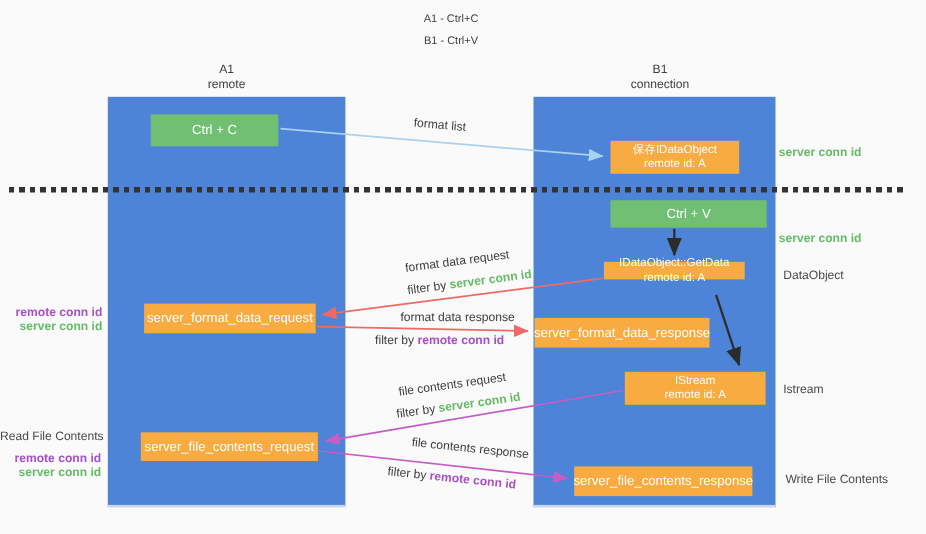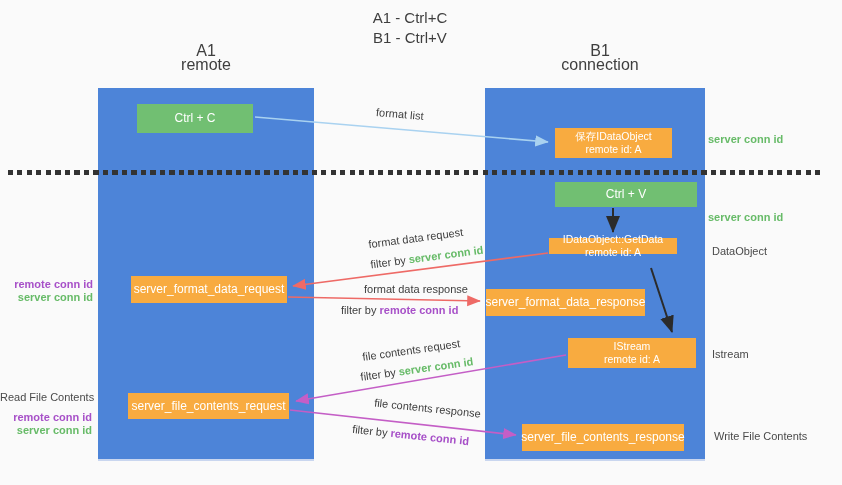--- a/index.html
+++ b/index.html
@@ -11,26 +11,26 @@
   }
   .canvas {
     position: relative;
     width: 842px;
     height: 485px;
     overflow: hidden;
     background: var(--bg, #fafafa);
   }
   .title {
     position: absolute; left: 310px; top: 8px; width: 200px;
-    text-align: center; font-size: 15px; line-height: 20px;
+    text-align: center; font-size: 10px; line-height: 20px;
     color: var(--text-dark, #3e3e3e);
   }
   .lane-header {
-    position: absolute; top: 44px; width: 120px; text-align: center;
-    font-size: 16px; line-height: 14px; color: var(--text-dark, #3e3e3e);
+    position: absolute; top: 56px; width: 120px; text-align: center;
+    font-size: 11px; line-height: 14px; color: var(--text-dark, #3e3e3e);
   }
   .lane {
     position: absolute; top: 88px; height: 373px;
     background: var(--lane-blue, #4d84d8);
     border-bottom: 2px solid #c9d6ef;
   }
   .lane.left  { left: 98px;  width: 216px; }
   .lane.right { left: 485px; width: 220px; }
   .node {
     position: absolute; display: flex; flex-direction: column;

